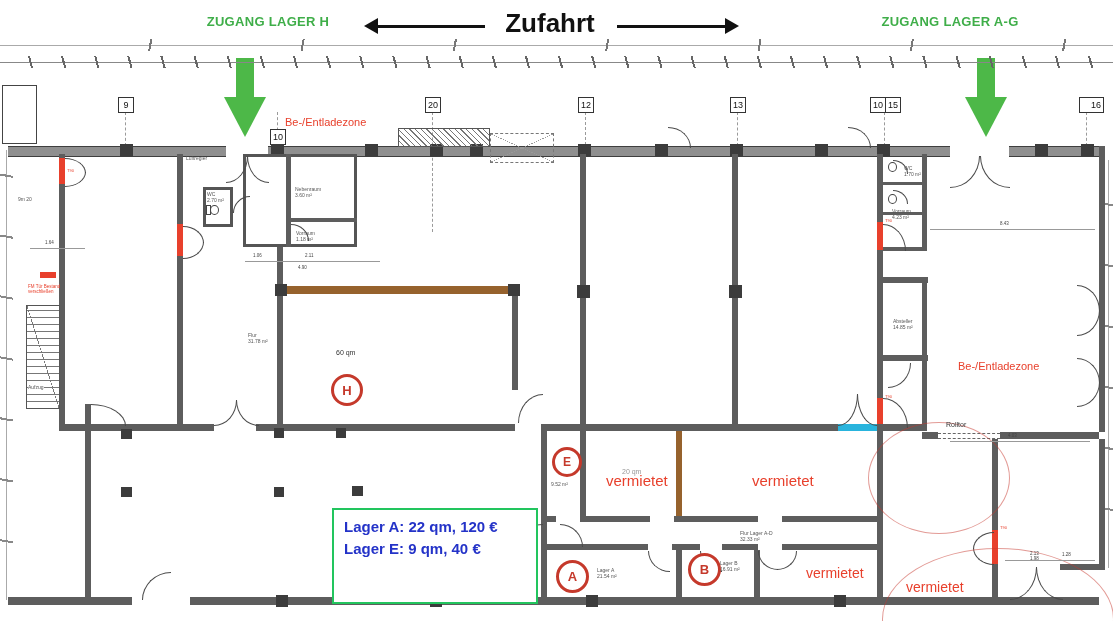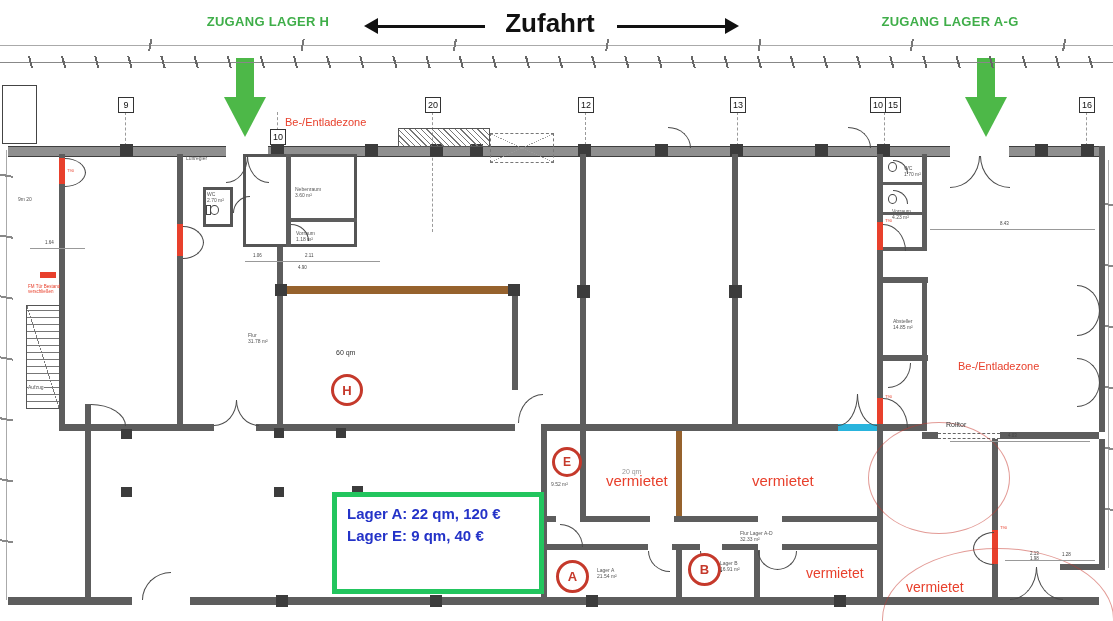--- a/index.html
+++ b/index.html
@@ -40,22 +40,22 @@
   .hatch{position:absolute;border:1px solid #555;background:
      repeating-linear-gradient(45deg,transparent 0 3px,#777 3px 4px);}
   .crossbox{position:absolute;border:1px dashed #777;background:
      linear-gradient(to top right,transparent 49.5%,#999 49.5%,#999 50.5%,transparent 50.5%),
      linear-gradient(to bottom right,transparent 49.5%,#999 49.5%,#999 50.5%,transparent 50.5%);}
   .ell{position:absolute;border:1px solid rgba(200,55,45,.5);border-radius:50%;}
   .dash2{position:absolute;border-top:1px dashed #666;border-bottom:1px dashed #666;height:4px;}
   .wcbox{position:absolute;border:3px solid #555;background:#fff;box-sizing:border-box;}
   .wcbowl{position:absolute;width:7px;height:8px;border:1px solid #444;border-radius:50%;background:#fff;}
   .wctank{position:absolute;width:3px;height:8px;border:1px solid #444;background:#fff;}
-  .pricebox{position:absolute;border:5px solid #22c55e;background:#fff;color:#2433c8;
-        font-weight:bold;font-size:15px;line-height:1.45;padding:6px 10px;}
+  .pricebox{position:absolute;border:2px solid #22c55e;background:#fff;color:#2433c8;
+        font-weight:bold;font-size:15px;line-height:1.45;padding:6px 10px;margin-top:16px;}
   .tri{position:absolute;width:0;height:0;}
 </style>
 </head>
 <body>
 
 <div id="plan">
 
   <div class="abs green" style="left:190px;top:14px;width:156px;text-align:center;">ZUGANG LAGER H</div>
   <div class="abs" style="left:480px;top:8px;width:140px;text-align:center;font-size:26px;font-weight:bold;color:#111;">Zufahrt</div>
   <div class="abs green" style="left:870px;top:14px;width:160px;text-align:center;">ZUGANG LAGER A-G</div>
@@ -86,21 +86,21 @@
   <div class="gline" style="left:737px;top:112px;height:34px;"></div>
   <div class="gline" style="left:884px;top:112px;height:34px;"></div>
   <div class="gline" style="left:1086px;top:112px;height:34px;"></div>
   <div class="gbox" style="left:118px;top:97px;">9</div>
   <div class="gbox" style="left:270px;top:97px;margin-top:32px;">10</div>
   <div class="gbox" style="left:425px;top:97px;">20</div>
   <div class="gbox" style="left:578px;top:97px;">12</div>
   <div class="gbox" style="left:730px;top:97px;">13</div>
   <div class="gbox" style="left:870px;top:97px;">10</div>
   <div class="gbox" style="left:885px;top:97px;">15</div>
-  <div class="gbox" style="left:1079px;top:97px;">16</div>
+  <div class="gbox" style="left:1079px;top:97px;padding-left:9px;">16</div>
 
   <div class="xw" style="left:8px;top:146px;width:218px;height:9px;"></div>
   <div class="xw" style="left:268px;top:146px;width:682px;height:9px;"></div>
   <div class="xw" style="left:1009px;top:146px;width:96px;height:9px;"></div>
   <div class="w" style="left:8px;top:597px;width:124px;height:8px;"></div>
   <div class="w" style="left:190px;top:597px;width:909px;height:8px;"></div>
   <div class="w" style="left:1099px;top:146px;width:6px;height:286px;"></div>
   <div class="w" style="left:1099px;top:439px;width:6px;height:131px;"></div>
 
   <div class="post" style="left:120px;top:144px;width:13px;height:13px;"></div>

